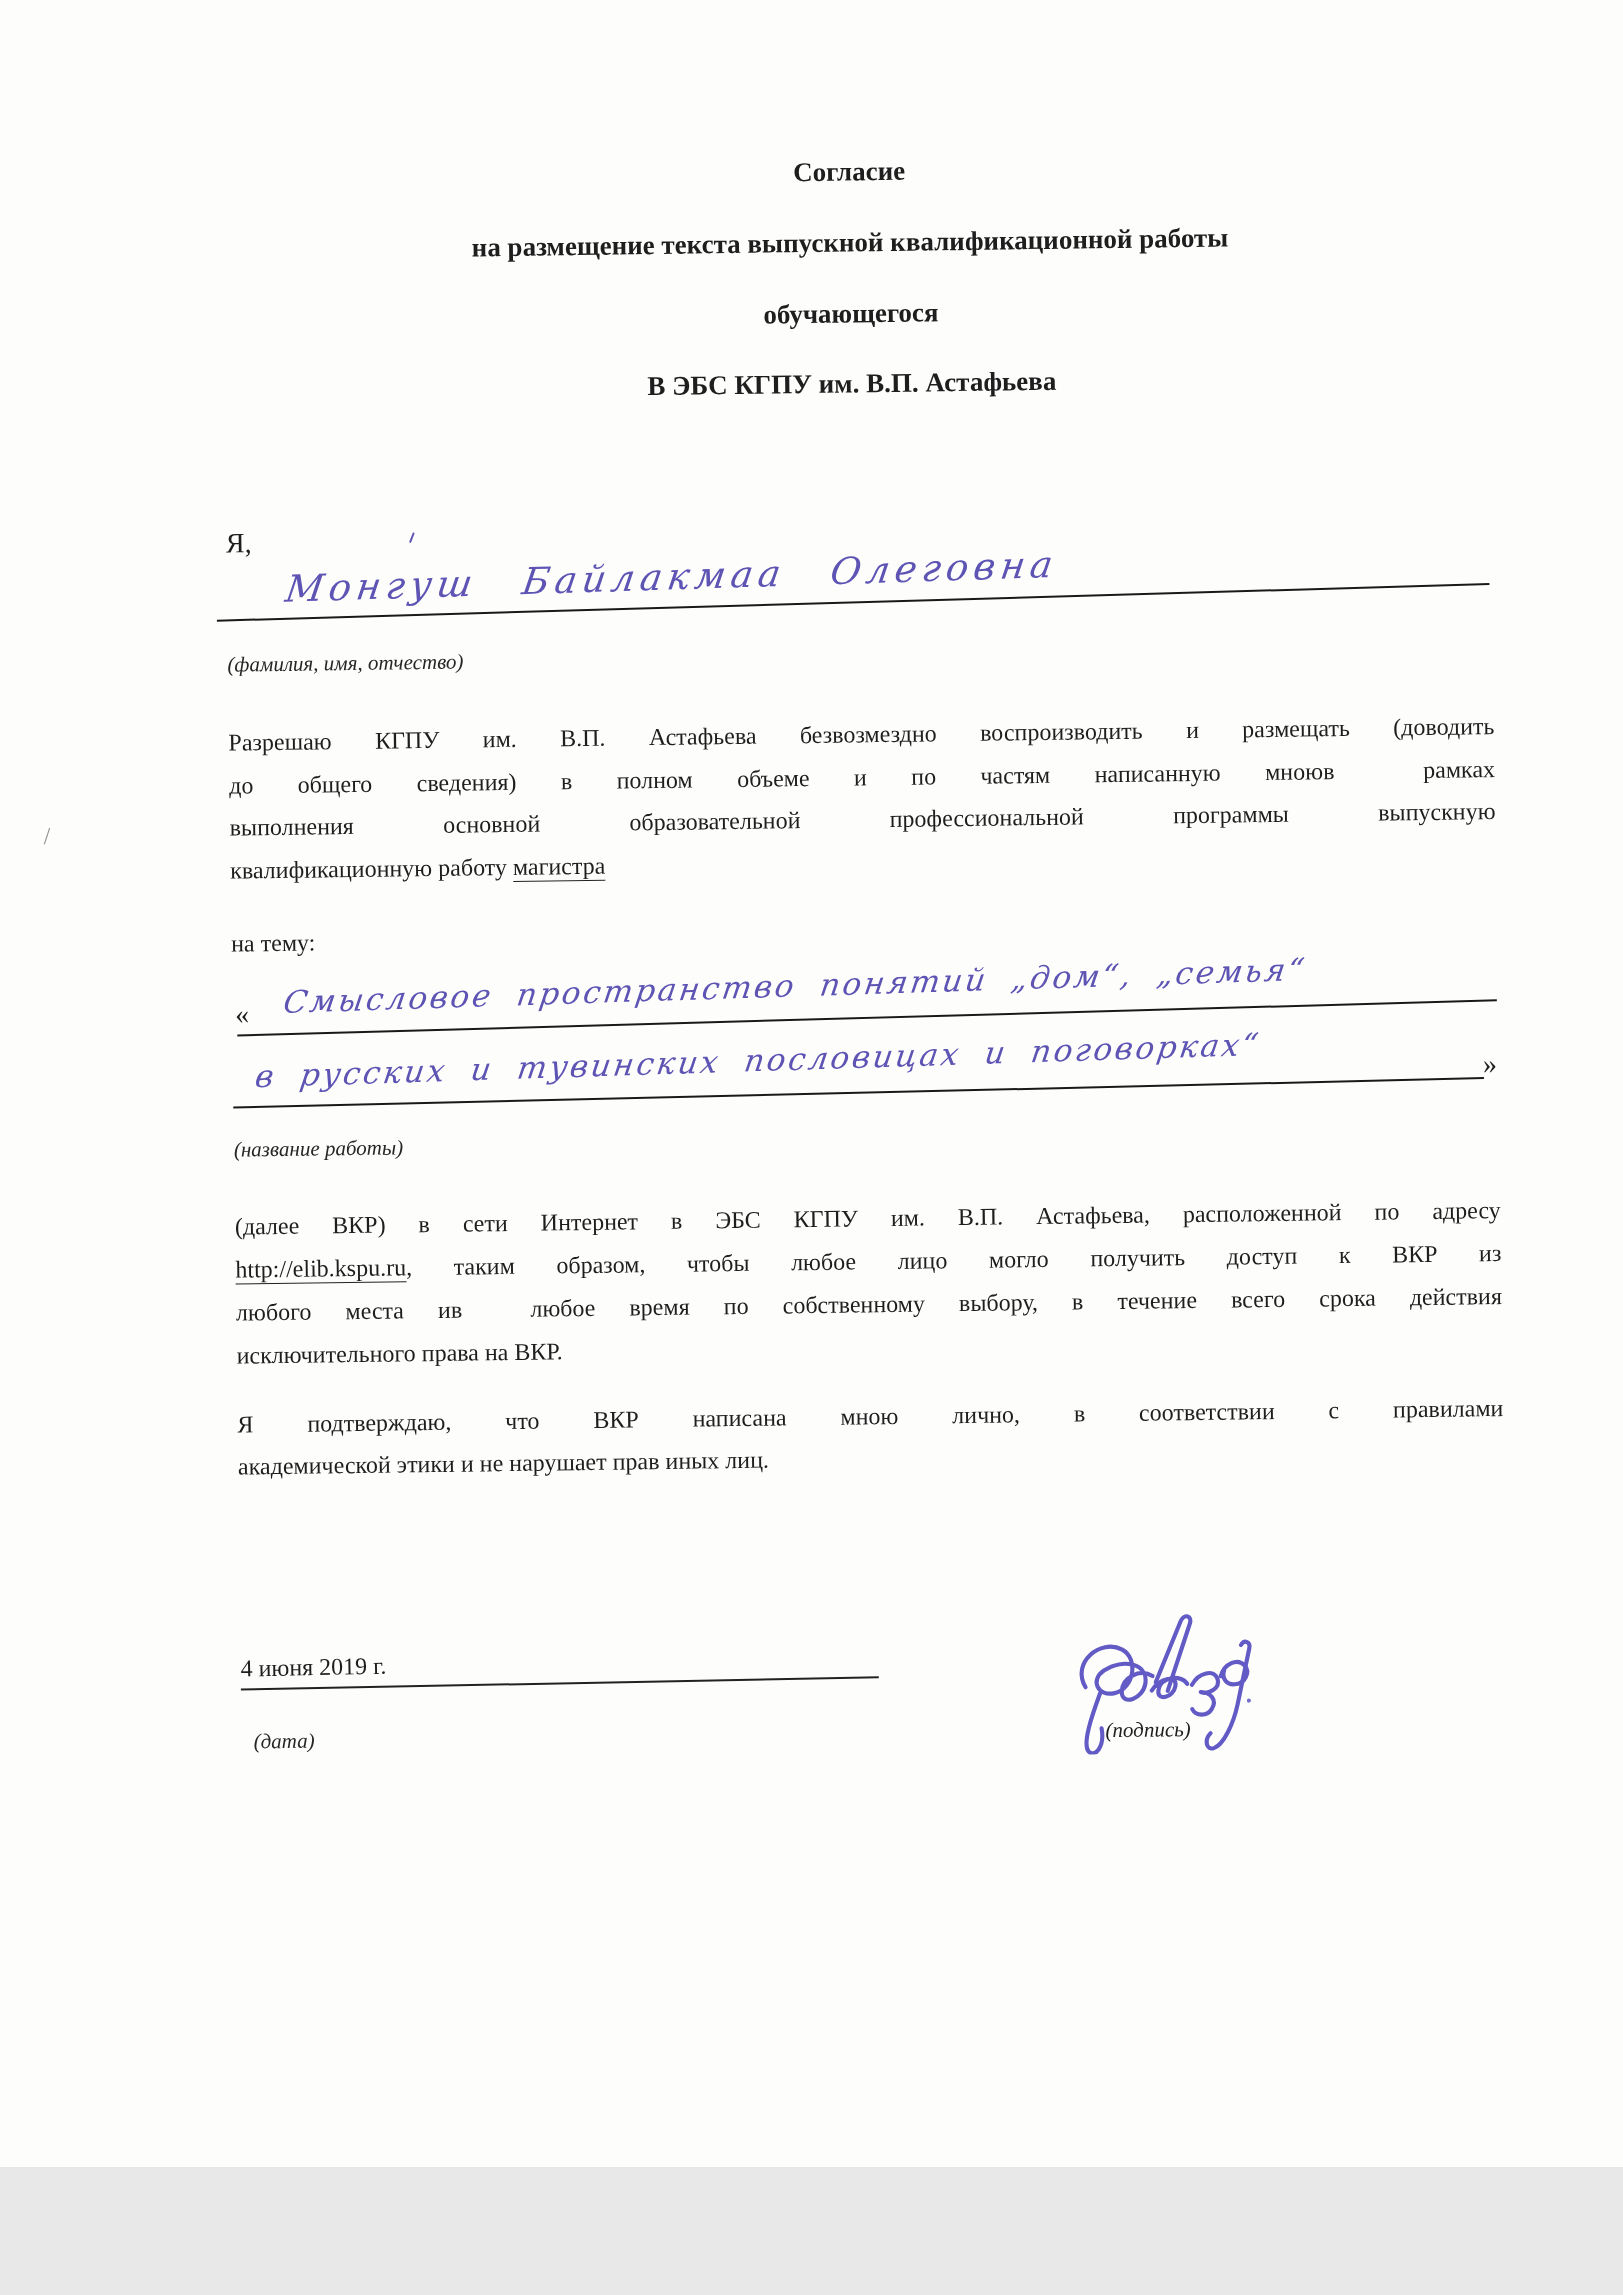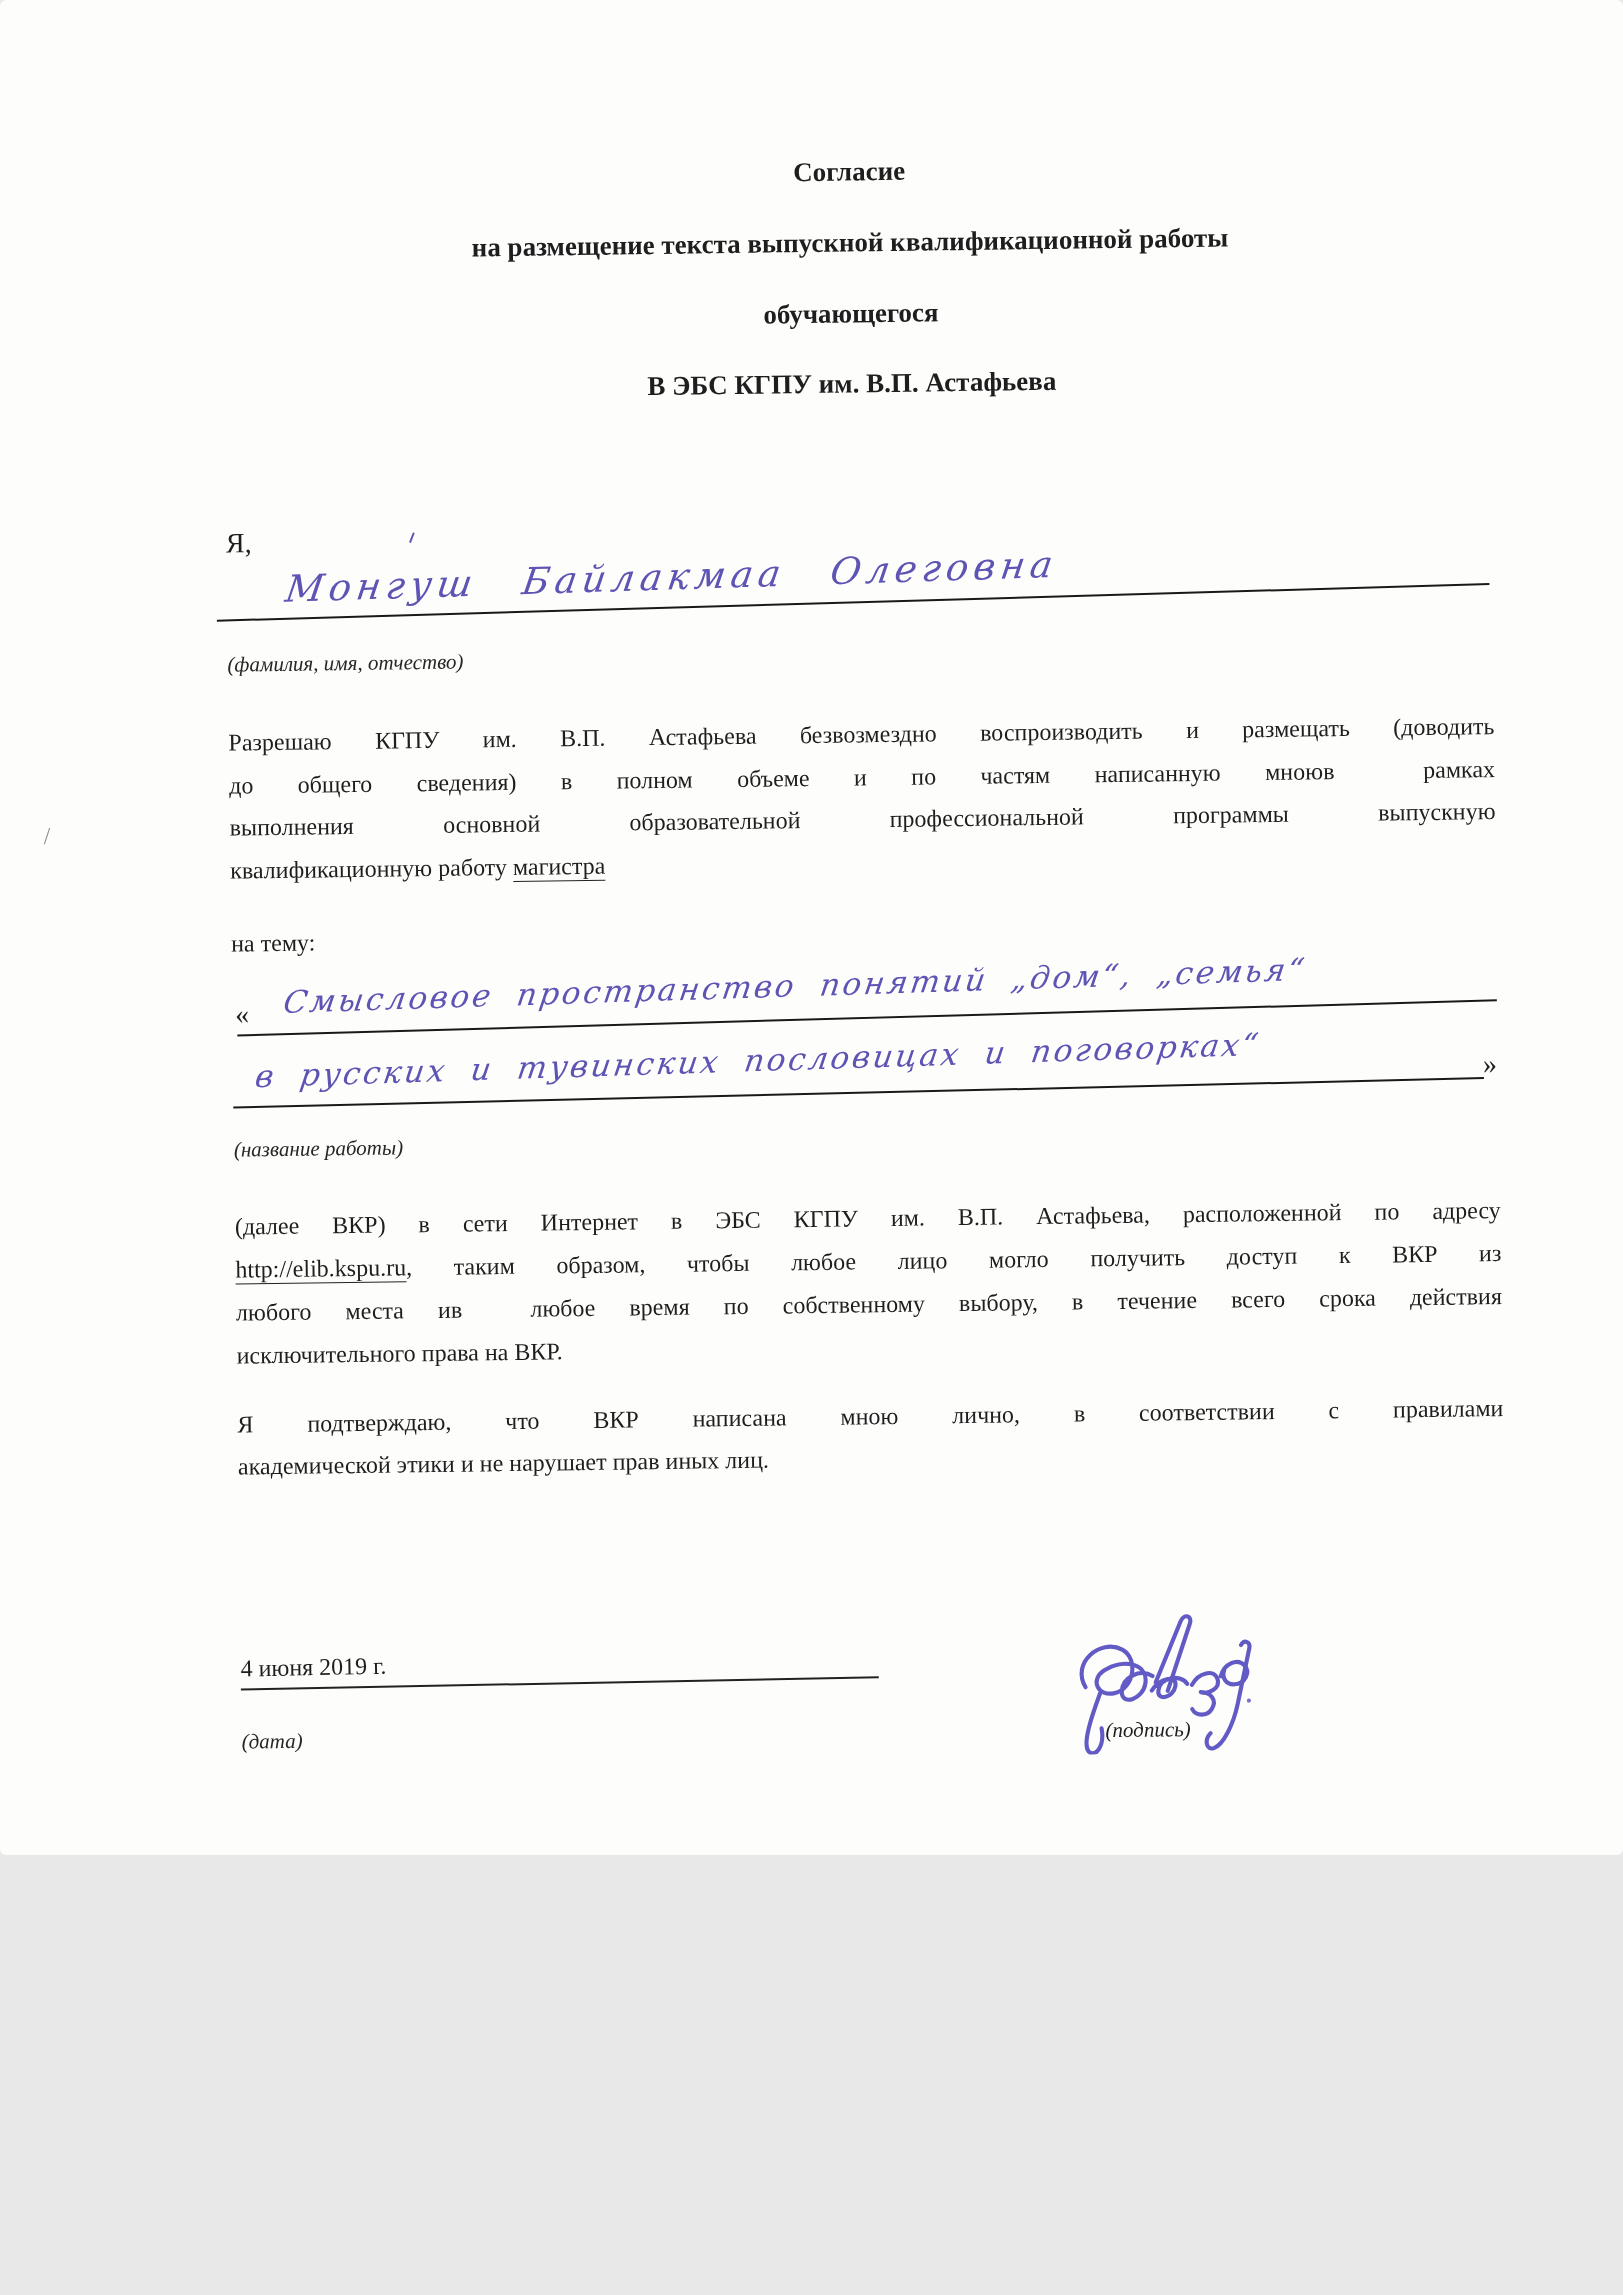--- a/index.html
+++ b/index.html
@@ -1,23 +1,22 @@
 <!DOCTYPE html>
 <html style="font-size:8.2px"><head>
 <meta charset="utf-8">
 <style>
   html,body{margin:0;padding:0;background:#e8e8e8;}
   .page{
     position:relative;
-    width:1623px;height:1855px;
+    width:1623px;height:2167px;
     background:#fdfdfc;
     overflow:hidden;
     font-family:"Liberation Serif","DejaVu Serif",serif;
     color:#1e1e1e;
-    border-radius:6px;
   }
   .content{
     position:absolute;left:0;top:0;width:1623px;height:2295px;
     transform:rotate(-0.75deg);
     transform-origin:812px 1082px;
   }
   .abs{position:absolute;}
   .hdr{
     left:222px;width:1278px;text-align:center;
     font-weight:700;font-size:27px;line-height:1.1;white-space:nowrap;
@@ -92,21 +91,21 @@
 
     <div class="abs body-line just" style="top:1198px;">(далее ВКР) в сети Интернет в ЭБС КГПУ им. В.П. Астафьева, расположенной по адресу</div>
     <div class="abs body-line just" style="top:1241px;"><span class="ul">http://elib.kspu.ru</span><span>, таким образом, чтобы любое лицо могло получить доступ к ВКР из</span></div>
     <div class="abs body-line just" style="top:1284px;">любого места ив  любое время по собственному выбору, в течение всего срока действия</div>
     <div class="abs body-line" style="top:1327px;">исключительного права на ВКР.</div>
 
     <div class="abs body-line just" style="top:1396px;">Я подтверждаю, что ВКР написана мною лично, в соответствии с правилами</div>
     <div class="abs body-line" style="top:1438px;">академической этики и не нарушает прав иных лиц.</div>
 
     <div class="abs" style="left:233px;top:1648px;width:638px;height:33px;border-bottom:2.1px solid #222;transform:rotate(-0.35deg);transform-origin:left bottom;font-size:24px;"><span>4 июня 2019 г.</span></div>
-    <div class="abs caption" style="left:233px;top:1722px;">(дата)</div>
+    <div class="abs caption" style="left:245px;top:1722px;">(дата)</div>
 
     <div class="abs" style="left:1026px;top:1603px;">
       <svg width="222" height="155" viewBox="0 0 430 300">
         <g fill="none" stroke="#554cc0" stroke-width="8" stroke-linecap="round" stroke-linejoin="round" opacity="0.92">
           <path d="M100 170 c-28 -48 30 -95 72 -72 c32 18 22 76 -16 84 c-32 7 -48 -26 -20 -44 c38 -24 86 -12 80 26 c-5 30 -46 44 -46 16 c0 -28 36 -46 60 -30"></path>
           <path d="M128 182 c-16 42 -36 96 -24 112 c12 14 32 -8 26 -44"></path>
           <path d="M236 162 l50 -118 c7 -15 24 -10 17 7 l-44 128"></path>
           <path d="M228 178 c18 -26 50 -30 46 -8 c-4 22 -36 30 -33 8 c4 -26 44 -32 56 -12"></path>
           <path d="M306 168 c13 -24 44 -31 50 -10 c5 17 -18 30 -33 24 c19 1 32 16 21 33 c-9 15 -31 14 -38 0"></path>
           <path d="M362 152 c7 -24 33 -36 47 -20 c11 13 0 35 -20 36 c-16 1 -26 -12 -20 -28"></path>

